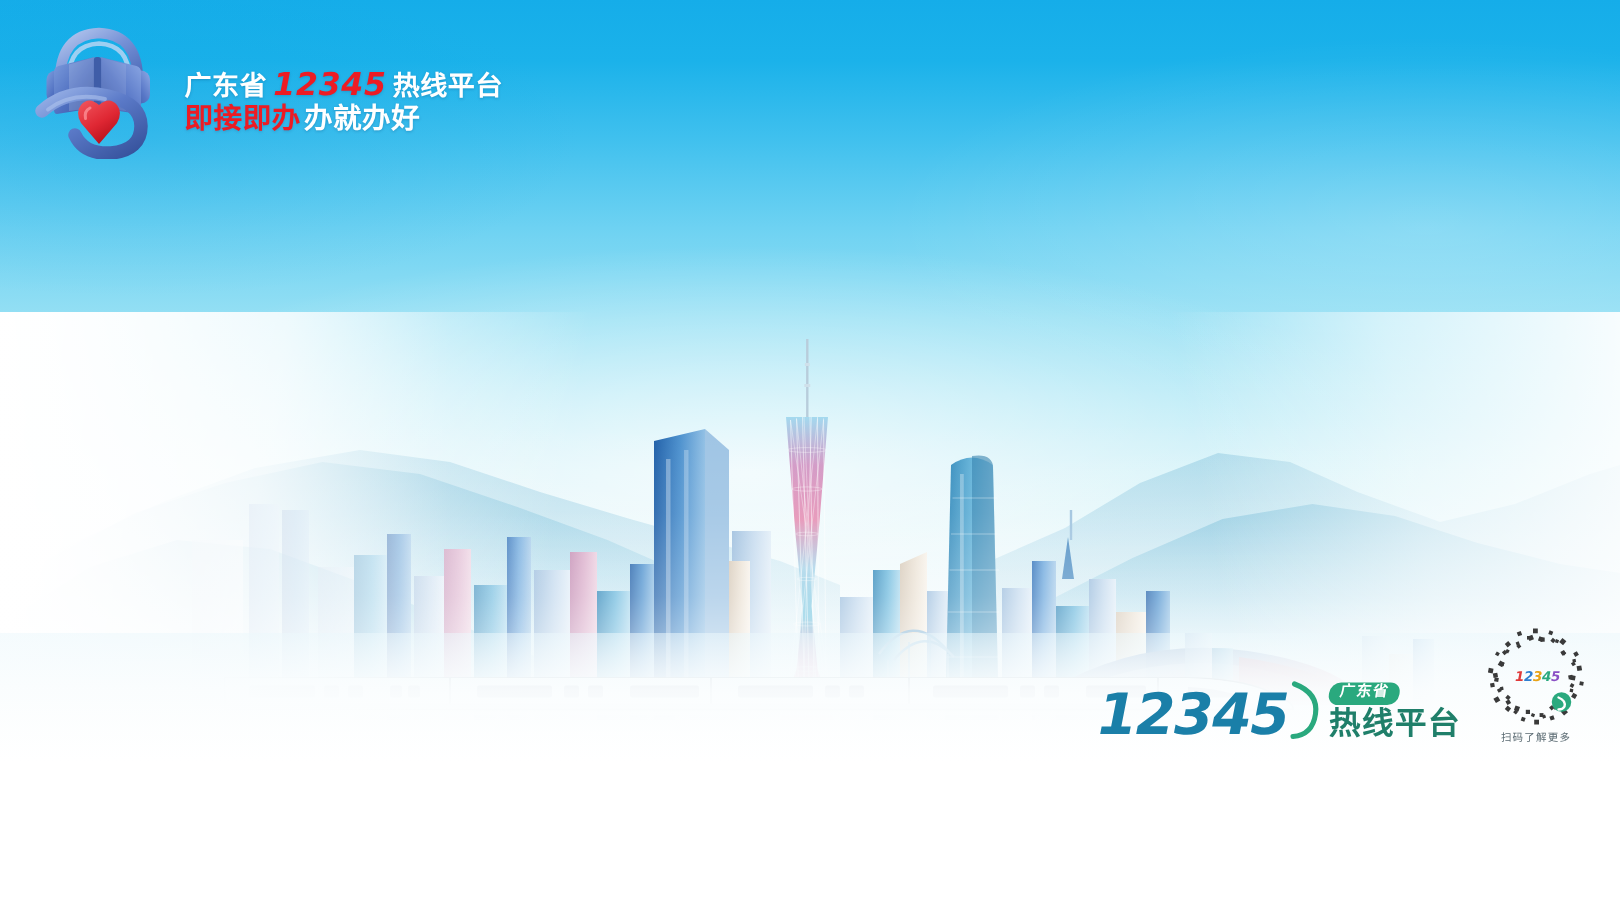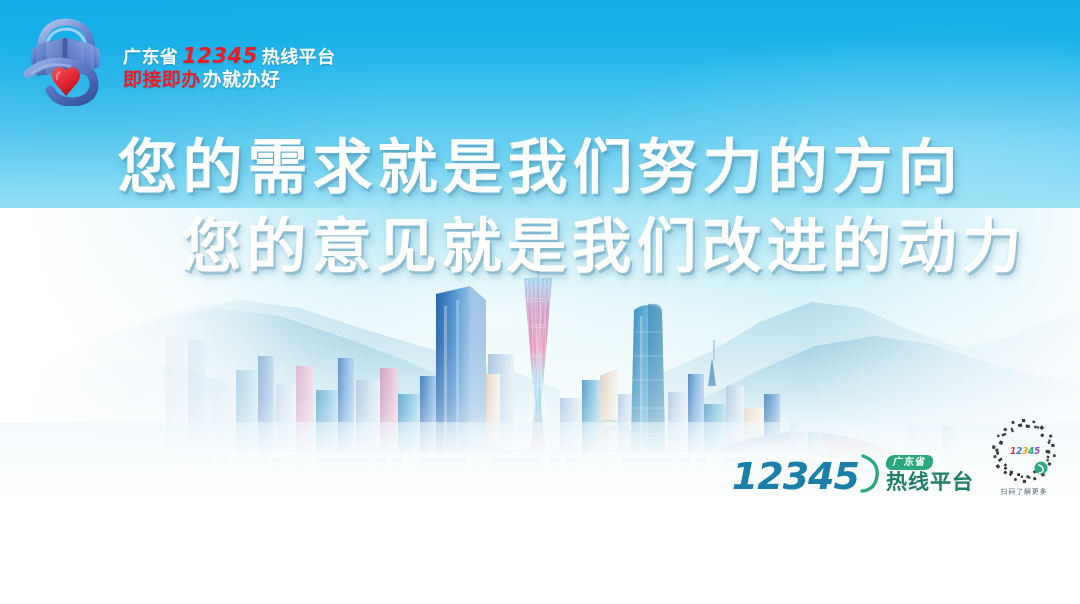--- a/index.html
+++ b/index.html
@@ -502,24 +502,20 @@
         <span class="num12345 t-red">12345</span>
         <span class="t-white">热线平台</span>
       </div>
       <div class="brand-line bl2">
         <span class="t-red">即接即办</span>
         <span class="t-white">办就办好</span>
       </div>
     </div>
   </div>
 
-  <div class="headline">
-    <div class="hl-row hl-1">您的需求就是我们努力的方向</div>
-    <div class="hl-row hl-2">您的意见就是我们改进的动力</div>
-  </div>
 
   <div class="footer-lockup">
     <div class="fl-num">12345</div>
     <div class="fl-swoosh">
       <svg viewBox="0 0 22 42" aria-hidden="true">
         <path d="M4,4 Q20,10 18,24 Q16,38 3,39" fill="none" stroke="#2aa97e" stroke-width="3.4" stroke-linecap="round"></path>
       </svg>
     </div>
     <div class="fl-right">
       <span class="fl-badge">广东省</span>

